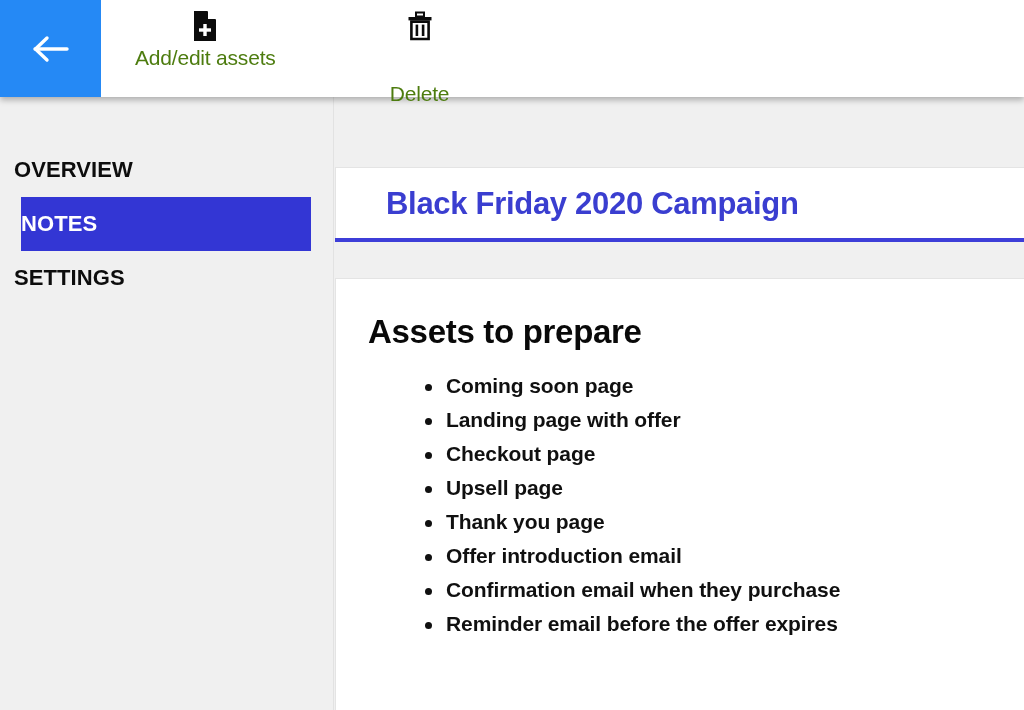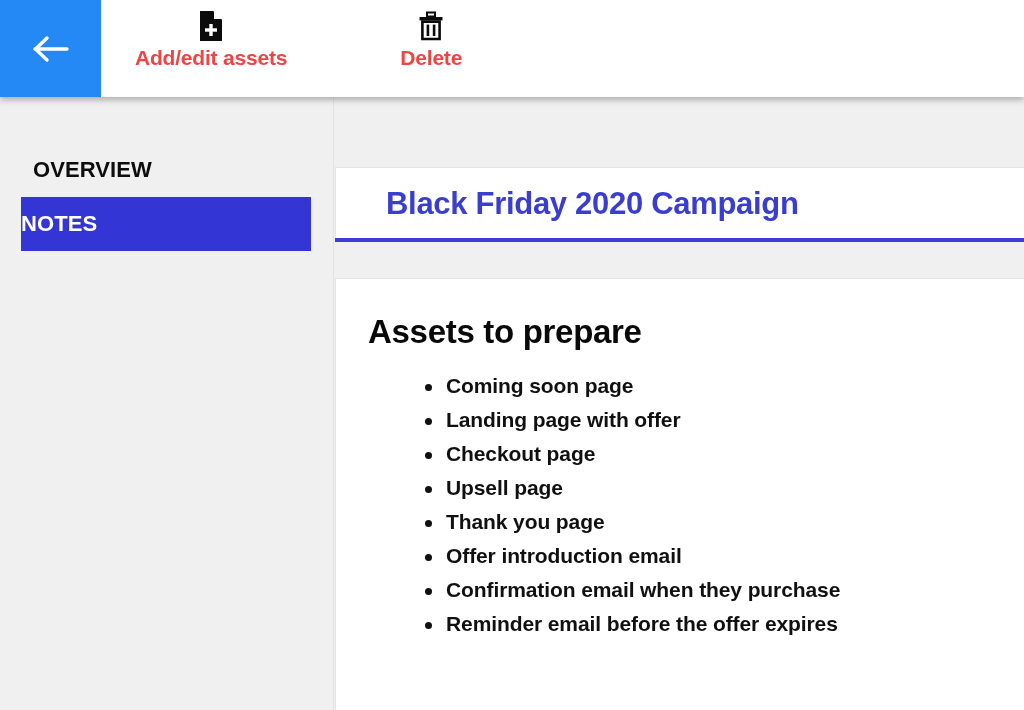--- a/index.html
+++ b/index.html
@@ -67,22 +67,22 @@
   .tool-icon {
     height: 32px;
     display: flex;
     align-items: center;
     justify-content: center;
   }
   .tool-icon svg { display: block; }
   .tool-label {
     margin-top: 4px;
     font-size: 21px;
-    font-weight: bold;
-    color: #ef4444;
+    font-weight: normal;
+    color: #4d7c0f;
     white-space: nowrap;
     letter-spacing: -0.2px;
   }
 
   
   .body-area {
     position: absolute;
     top: 97px;
     left: 0;
     width: 1024px;
@@ -100,21 +100,21 @@
     background: #f0f0f0;
     border-right: 1px solid #e2e2e2;
     box-sizing: border-box;
     padding-top: 46px;
   }
 
   .nav-item {
     height: 54px;
     display: flex;
     align-items: center;
-    padding-left: 33px;
+    padding-left: 14px;
     box-sizing: border-box;
     font-size: 22px;
     font-weight: bold;
     color: #0d0d0d;
     letter-spacing: 0.1px;
     cursor: pointer;
     margin-right: 22px;
   }
   .nav-item.active {
     background: #3336d4;
@@ -228,21 +228,21 @@
             <path d="M2 1 H16 L24 9 V31 H2 Z" fill="#0b0b0b"></path>
             <path d="M16 1 L16 9 L24 9 Z" fill="#ffffff"></path>
             <path d="M16 1 L24 9" stroke="#ffffff" stroke-width="1.4"></path>
             <rect x="11.3" y="14" width="3.4" height="12" fill="#ffffff"></rect>
             <rect x="7" y="18.3" width="12" height="3.4" fill="#ffffff"></rect>
           </svg>
         </span>
         <span class="tool-label">Add/edit assets</span>
       </div>
 
-      <div class="tool-item" style="margin-left:78px;">
+      <div class="tool-item" style="margin-left:78px;gap:36px;">
         <span class="tool-icon">
           <svg width="26" height="30" viewBox="0 0 26 30">
             <rect x="9" y="1.5" width="8" height="4" fill="none" stroke="#0b0b0b" stroke-width="2"></rect>
             <rect x="1.5" y="6" width="23" height="3.4" fill="#0b0b0b"></rect>
             <path d="M4.4 10.6 H21.6 V28 H4.4 Z" fill="none" stroke="#0b0b0b" stroke-width="2.6"></path>
             <rect x="8.6" y="13.6" width="2.6" height="11.4" fill="#0b0b0b"></rect>
             <rect x="14.8" y="13.6" width="2.6" height="11.4" fill="#0b0b0b"></rect>
           </svg>
         </span>
         <span class="tool-label">Delete</span>
@@ -252,20 +252,23 @@
   </div>
 
   <div class="body-area">
 
     <nav class="sidebar">
       <div class="nav-item">
         <span>OVERVIEW</span>
       </div>
       <div class="nav-item active">
         <span>NOTES</span>
+      </div>
+      <div class="nav-item">
+        <span>SETTINGS</span>
       </div>
     </nav>
 
     <main class="content">
 
       <div class="title-card">
         <div class="campaign-title">Black Friday 2020 Campaign</div>
       </div>
       <div class="title-card-underline"></div>
 

